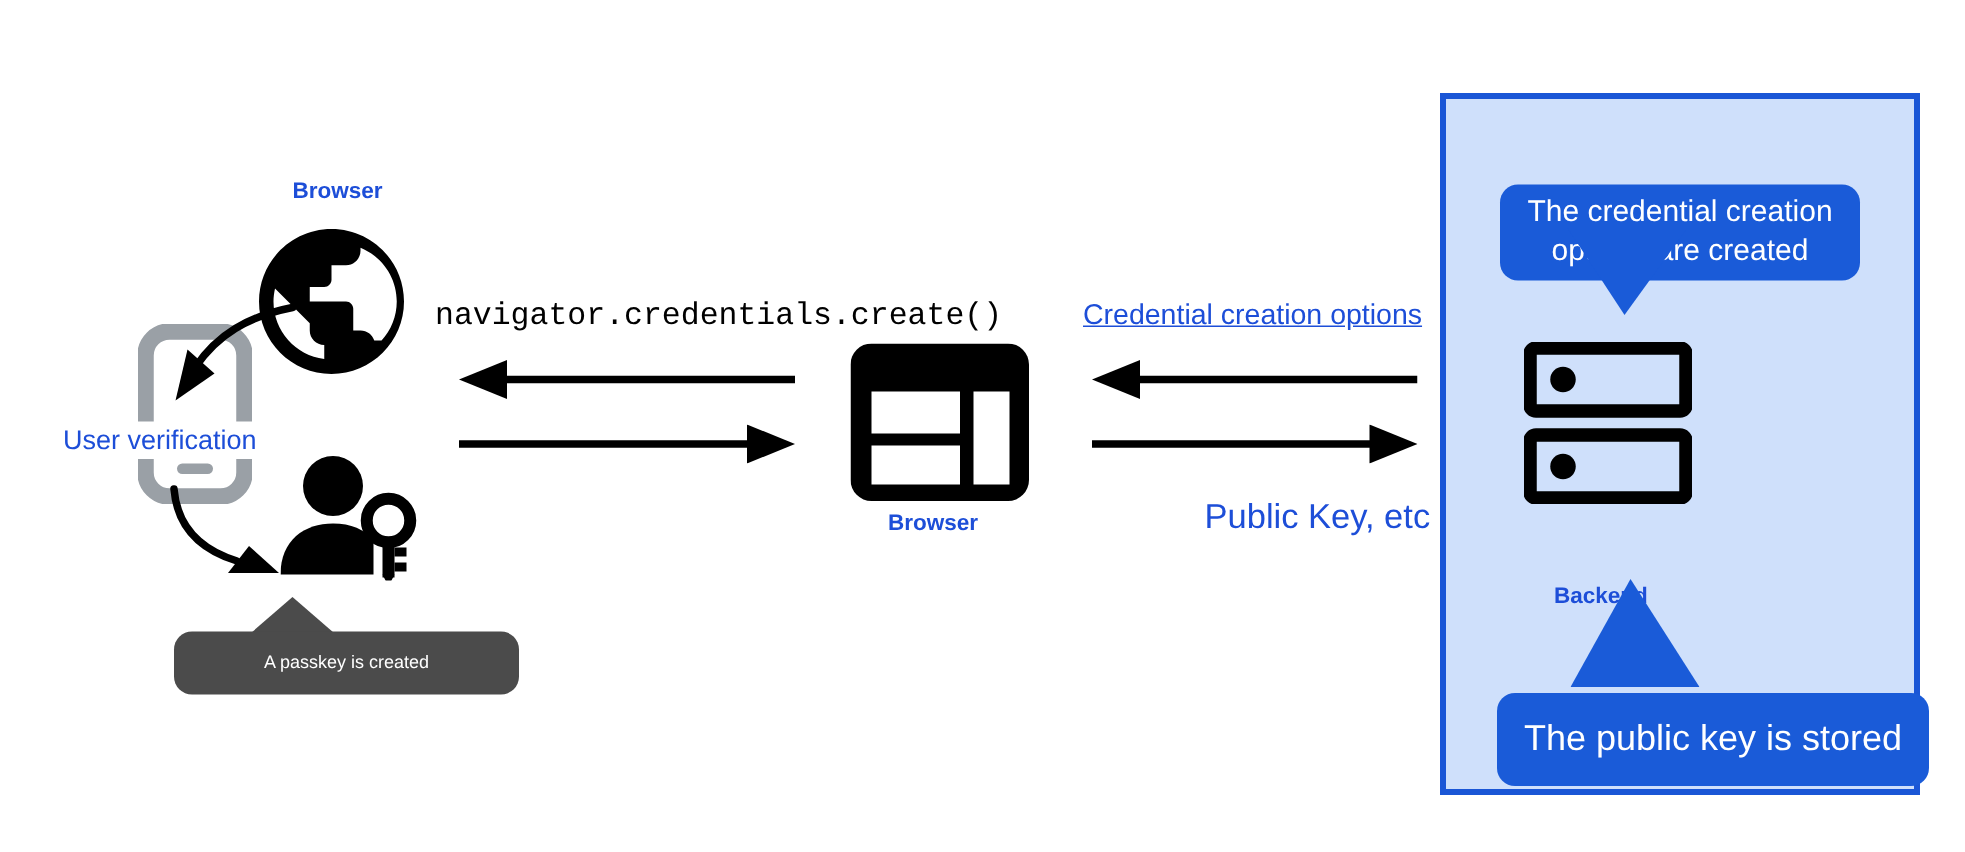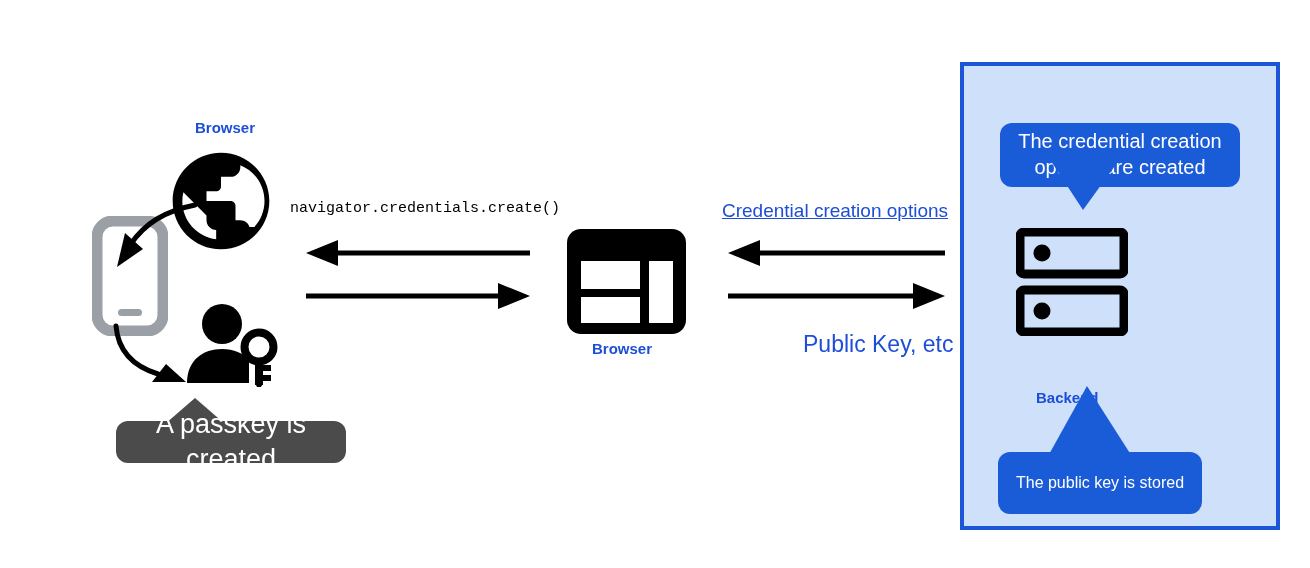--- a/index.html
+++ b/index.html
@@ -85,20 +85,21 @@
     </svg>
   </div>
 
   <div class="abs" style="left:95px; top:195px; width:110px; height:80px;">
     <svg class="icon-svg" width="110" height="80" viewBox="0 0 110 80" aria-hidden="true">
       <path d="M100 10 C 70 16, 50 28, 35 50" fill="none" stroke="#000000" stroke-width="5" stroke-linecap="round"></path>
       <path d="M22 72 L 30 38 L 48 54 Z" fill="#000000"></path>
     </svg>
   </div>
 
+  <div class="abs label" style="left:40px; top:281px; font-size:18px; background:#ffffff; padding:1px 2px;">User verification</div>
 
   <div class="abs" style="left:108px; top:320px; width:110px; height:75px;">
     <svg class="icon-svg" width="110" height="75" viewBox="0 0 110 75" aria-hidden="true">
       <path d="M8 6 C 10 30, 24 46, 50 54" fill="none" stroke="#000000" stroke-width="5" stroke-linecap="round"></path>
       <path d="M78 62 L 44 62 L 58 44 Z" fill="#000000"></path>
     </svg>
   </div>
 
   <div class="abs" style="left:187px; top:303px; width:96px; height:84px;">
     <svg class="icon-svg" width="96" height="84" viewBox="0 0 96 84" aria-hidden="true">
@@ -114,23 +115,23 @@
       <rect x="76" y="72" width="8" height="6" fill="#000000"></rect>
       <path d="M68 80 L 76 80 L 72 88 Z" fill="#000000"></path>
     </svg>
   </div>
 
   <div class="abs" style="left:165px; top:398px; width:60px; height:26px;">
     <svg class="icon-svg" width="60" height="26" viewBox="0 0 60 26" aria-hidden="true">
       <path d="M30 0 L 60 26 L 0 26 Z" fill="#4b4b4b"></path>
     </svg>
   </div>
-  <div class="callout callout-gray" style="left:116px; top:421px; width:230px; height:42px; font-size:27px;">A passkey is created</div>
+  <div class="callout callout-gray" style="left:116px; top:421px; width:230px; height:42px; font-size:12px;">A passkey is created</div>
 
-  <div class="abs mono" style="left:290px; top:200px; font-size:15px;">navigator.credentials.create()</div>
+  <div class="abs mono" style="left:290px; top:200px; font-size:21px;">navigator.credentials.create()</div>
 
   <div class="arrow" style="left:306px; top:240px; width:224px; height:26px;">
     <svg class="icon-svg" width="224" height="26" viewBox="0 0 224 26" aria-hidden="true">
       <line x1="24" y1="13" x2="224" y2="13" stroke="#000000" stroke-width="5"></line>
       <path d="M0 13 L 32 0 L 32 26 Z" fill="#000000"></path>
     </svg>
   </div>
 
   <div class="arrow" style="left:306px; top:283px; width:224px; height:26px;">
     <svg class="icon-svg" width="224" height="26" viewBox="0 0 224 26" aria-hidden="true">
@@ -181,15 +182,15 @@
       <circle cx="26" cy="83" r="8.5" fill="#000000"></circle>
     </svg>
   </div>
   <div class="abs label label-bold" style="left:1036px; top:343px; font-size:15px;margin-top:46px;">Backend</div>
 
   <div class="abs" style="left:1047px; top:386px; width:86px; height:72px;">
     <svg class="icon-svg" width="86" height="72" viewBox="0 0 86 72" aria-hidden="true">
       <path d="M40 0 L 86 72 L 0 72 Z" fill="#1a5bd8"></path>
     </svg>
   </div>
-  <div class="callout callout-blue" style="left:998px; top:452px; width:204px; height:62px; font-size:16px; padding:0 10px;">The public key is stored</div>
+  <div class="callout callout-blue" style="left:998px; top:462px; width:288px; height:62px; font-size:24px; padding:0 10px;">The public key is stored</div>
 
 </div>
 
 </body></html>

